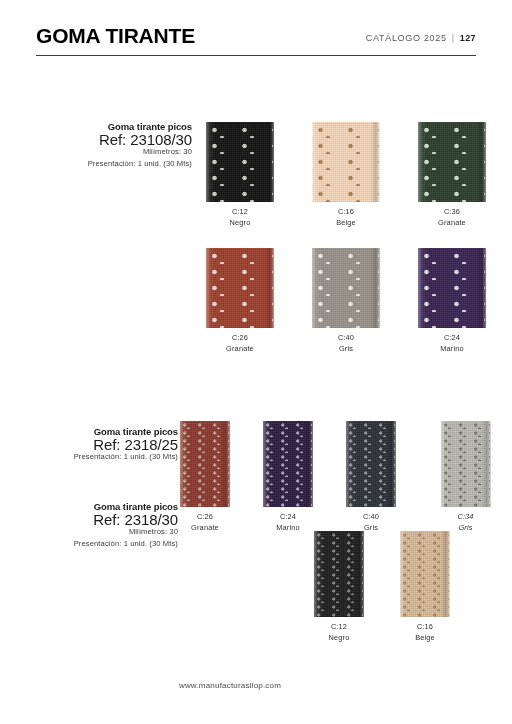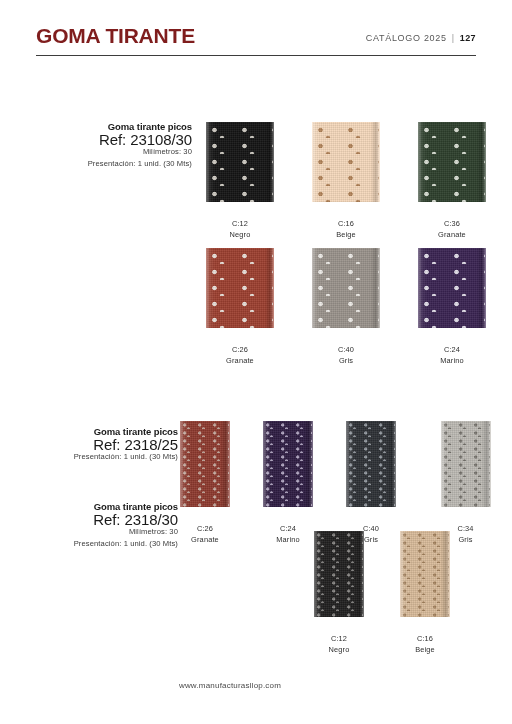--- a/index.html
+++ b/index.html
@@ -24,21 +24,21 @@
     width: 440px;
     height: 42px;
   }
   .header-title {
     position: absolute;
     left: 0;
     top: 0;
     font-size: 21px;
     font-weight: 700;
     letter-spacing: -0.2px;
-    color: #7f1d1d;
+    color: #000000;
   }
   .header-meta {
     position: absolute;
     right: 0;
     top: 9px;
     font-size: 9px;
     letter-spacing: 0.7px;
     color: #575757;
     white-space: nowrap;
   }
@@ -131,21 +131,21 @@
         rgba(255,255,255,0.04) 1px,
         rgba(255,255,255,0.04) 2px);
     pointer-events: none;
     z-index: 2;
   }
   .swatch-caption-code {
     font-size: 7.4px;
     color: #2f2f2f;
     line-height: 11px;
     letter-spacing: 0.15px;
-    margin-top: 16px;
+    margin-top: 4px;
   }
   .swatch-caption-name {
     font-size: 7.4px;
     color: #2f2f2f;
     line-height: 11px;
     letter-spacing: 0.15px;
   }
 
   
   .footer {
@@ -253,21 +253,21 @@
       <div class="swatch-caption-code">C:24</div>
       <div class="swatch-caption-name">Marino</div>
     </div>
     <div class="swatch-cell" style="left: 166px; width: 50px;">
       <div class="swatch-img" style="width: 50px; height: 86px; background: rgb(45, 48, 53);">
         <div style="position: absolute; inset: 0px; z-index: 1; background-image: radial-gradient(circle at 3.75px 4px, rgb(154, 160, 167) 0px, rgb(154, 160, 167) 1.25px, rgba(0, 0, 0, 0) 1.95px), radial-gradient(circle at 7.5px 8px, rgb(154, 160, 167) 0px, rgb(154, 160, 167) 1.25px, rgba(0, 0, 0, 0) 1.95px); background-size: 15px 8px, 15px 8px; opacity: 0.95;"></div>
       </div>
       <div class="swatch-caption-code">C:40</div>
       <div class="swatch-caption-name">Gris</div>
     </div>
-    <div class="swatch-cell" style="left: 249px; width: 73px;">
+    <div class="swatch-cell" style="left: 249px; width: 73px; font-style: italic;">
       <div class="swatch-img" style="width: 50px; height: 86px; background: rgb(189, 186, 180);">
         <div style="position: absolute; inset: 0px; z-index: 1; background-image: radial-gradient(circle at 3.75px 4px, rgb(108, 105, 99) 0px, rgb(108, 105, 99) 1.25px, rgba(0, 0, 0, 0) 1.95px), radial-gradient(circle at 7.5px 8px, rgb(108, 105, 99) 0px, rgb(108, 105, 99) 1.25px, rgba(0, 0, 0, 0) 1.95px); background-size: 15px 8px, 15px 8px; opacity: 0.85;"></div>
       </div>
       <div class="swatch-caption-code">C:34</div>
       <div class="swatch-caption-name">Gris</div>
     </div>
   </div>
 
 <div class="swatch-row" id="srow-3" style="left:228px; top:531px; width:232px; height:105px;">
     <div class="swatch-cell" style="left: 86px; width: 50px;">

